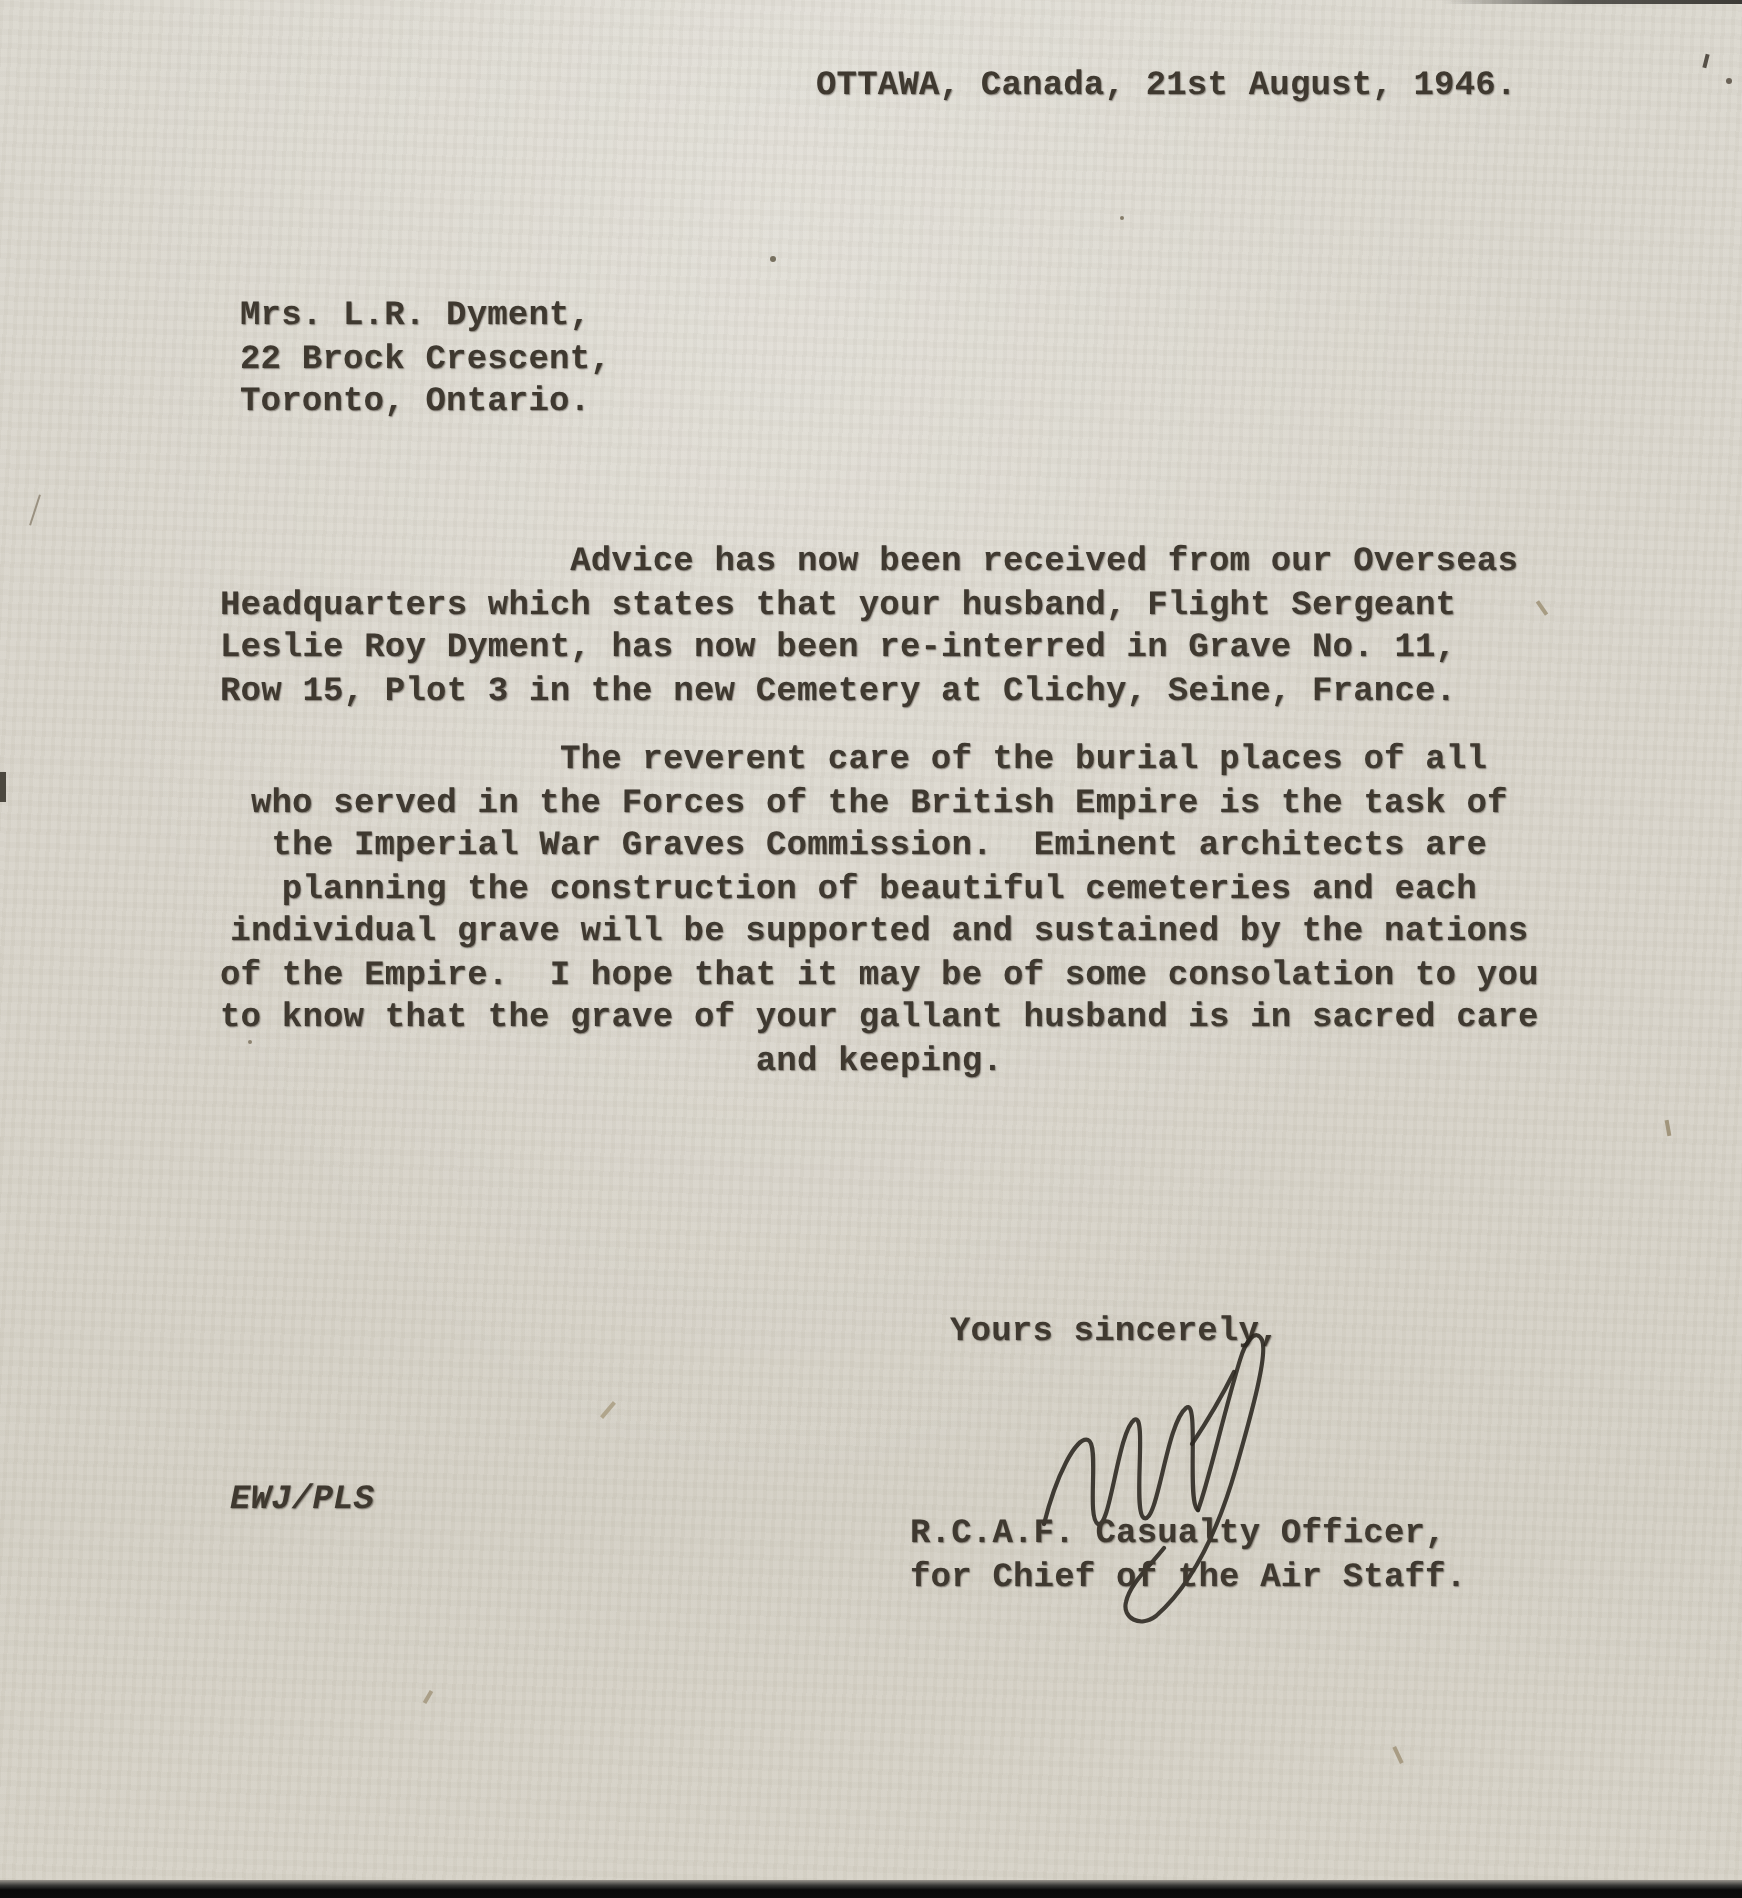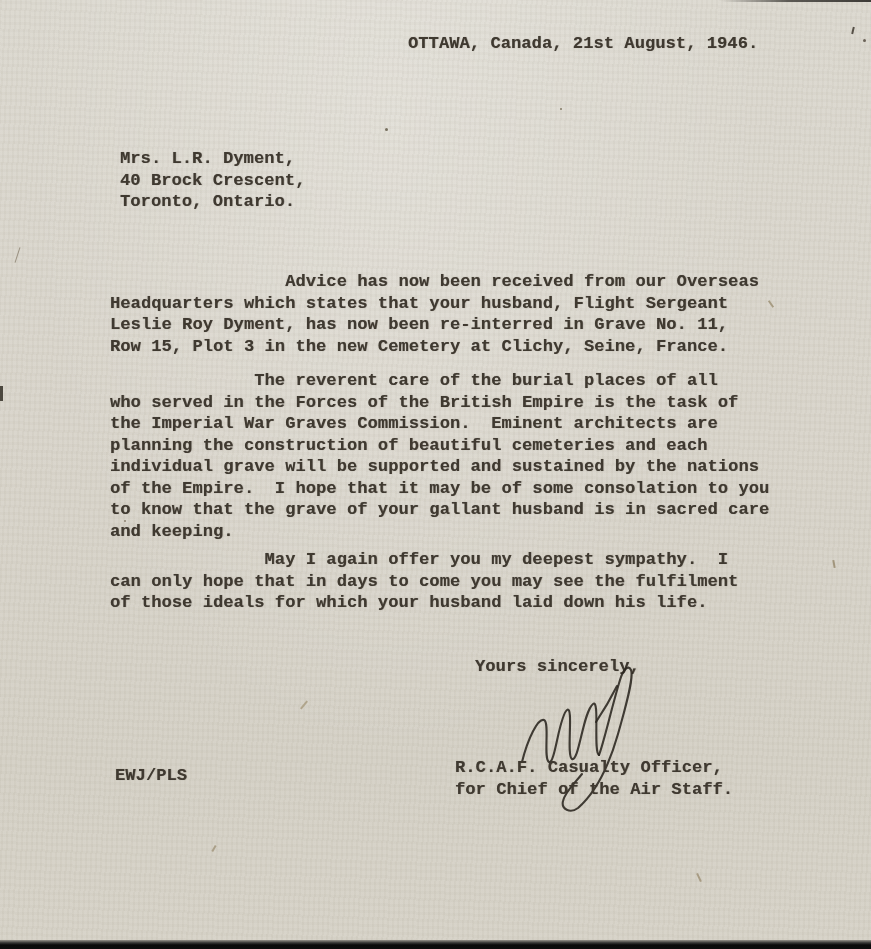--- a/index.html
+++ b/index.html
@@ -29,25 +29,25 @@
     white-space: pre;
     font: 700 17px/21.5px "Liberation Mono", "DejaVu Sans Mono", monospace;
     color: #3f3930;
     text-shadow: 0.4px 0.4px 0.7px rgba(52,46,38,0.55);
     letter-spacing: 0.1px;
   }
   .dateline   { left: 408px; top: 33px;  }
   .recipient  { left: 120px; top: 148px; }
   .salutation { left: 120px; top: 227px; }
   .para-1     { left: 110px; top: 271px; }
-  .para-2     { left: 110px; top: 370px; }
+  .para-2     { left: 110px; top: 370px; text-align: center; }
   .para-3     { left: 110px; top: 549px; }
   .closing    { left: 475px; top: 656px; }
   .signoff    { left: 455px; top: 757px; }
-  .initials   { left: 115px; top: 765px; }
+  .initials   { left: 115px; top: 740px; font-style: italic; }
   .signature-svg {
     position: absolute; left: 500px; top: 662px;
     width: 160px; height: 150px;
     overflow: visible;
   }
   .signature-svg path {
     fill: none;
     stroke: #2a261f;
     stroke-width: 2.1;
     stroke-linecap: round;
@@ -92,41 +92,38 @@
   <i class="speck s7"></i>
   <i class="speck s8"></i>
   <i class="speck s9"></i>
   <i class="speck s10"></i>
   <i class="speck s11"></i>
   <i class="speck s12"></i>
 
   <div class="line dateline">OTTAWA, Canada, 21st August, 1946.</div>
 
   <div class="block recipient">Mrs. L.R. Dyment,
-40 Brock Crescent,
+22 Brock Crescent,
 Toronto, Ontario.</div>
 
 
   <div class="block para-1">                 Advice has now been received from our Overseas
 Headquarters which states that your husband, Flight Sergeant
 Leslie Roy Dyment, has now been re-interred in Grave No. 11,
 Row 15, Plot 3 in the new Cemetery at Clichy, Seine, France.</div>
 
   <div class="block para-2">              The reverent care of the burial places of all
 who served in the Forces of the British Empire is the task of
 the Imperial War Graves Commission.  Eminent architects are
 planning the construction of beautiful cemeteries and each
 individual grave will be supported and sustained by the nations
 of the Empire.  I hope that it may be of some consolation to you
 to know that the grave of your gallant husband is in sacred care
 and keeping.</div>
 
-  <div class="block para-3">               May I again offer you my deepest sympathy.  I
-can only hope that in days to come you may see the fulfilment
-of those ideals for which your husband laid down his life.</div>
 
   <div class="line closing">Yours sincerely,</div>
 
   <svg class="signature-svg" viewBox="0 0 160 150" aria-hidden="true">
     <path d="M 22 100 C 28 76 38 56 44 58 C 50 60 43 97 49 100 C 55 103 59 54 67 48 C 74 43 66 94 72 97 C 79 100 83 50 93 42 C 100 36 93 90 99 93"></path>
     <path d="M 99 93 C 104 80 112 44 120 18 C 123 8 128 2 131 8 C 134 15 126 44 118 72 C 108 107 94 132 78 146 C 70 152 61 147 63 139 C 65 130 74 122 82 112"></path>
     <path d="M 96 60 C 104 48 112 34 117 24"></path>
   </svg>
 
   <div class="block signoff">R.C.A.F. Casualty Officer,

